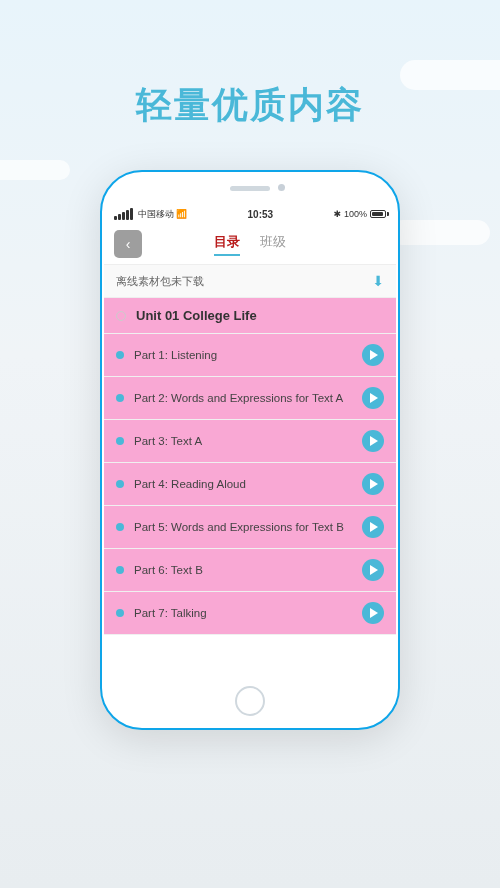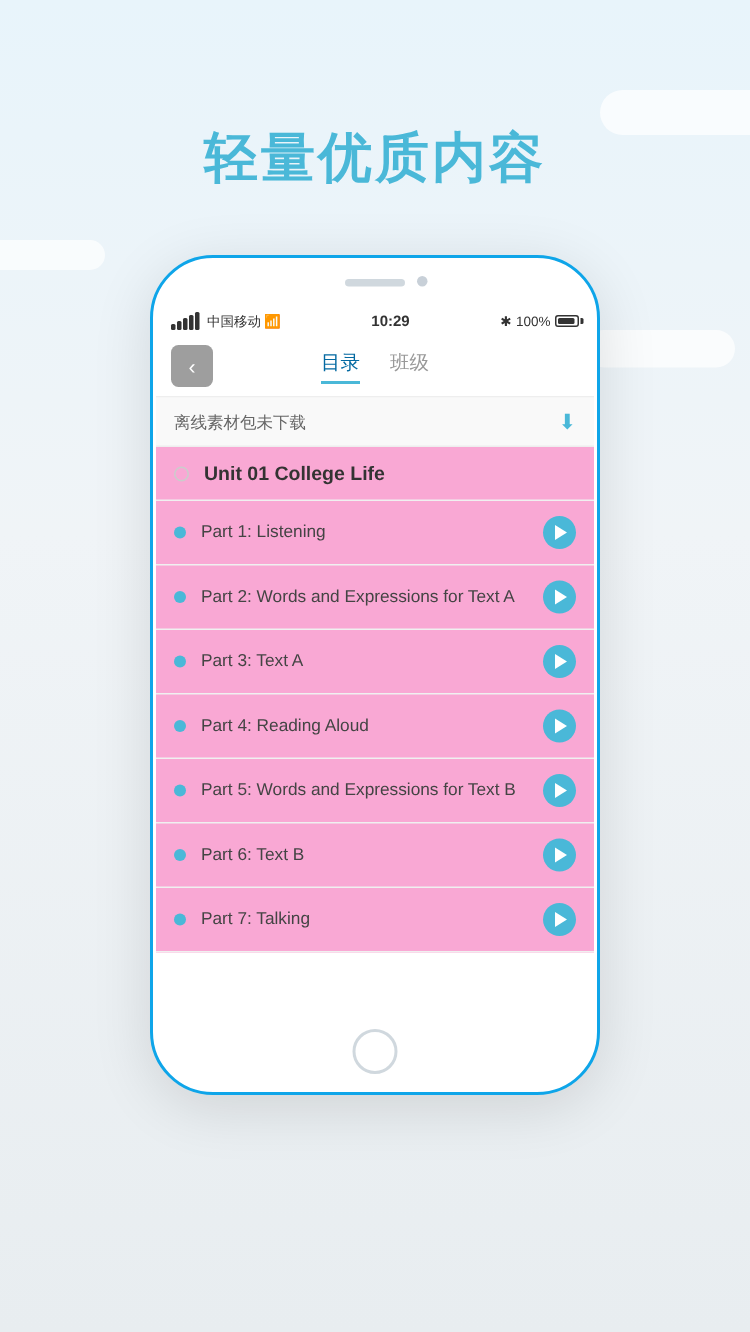--- a/index.html
+++ b/index.html
@@ -217,23 +217,23 @@
     }
 
     .nav-tab {
       font-size: 13px;
       color: #999;
       padding-bottom: 3px;
       cursor: pointer;
     }
 
     .nav-tab.active {
-      color: #0369a1;
+      color: #b91c1c;
       border-bottom: 2px solid #4ab8d8;
-      font-weight: 400;
+      font-weight: 700;
     }
 
     
     .offline-banner {
       display: flex;
       justify-content: space-between;
       align-items: center;
       padding: 8px 12px;
       background: #f9f9f9;
       border-bottom: 1px solid #eee;
@@ -359,21 +359,21 @@
           <div class="signal-dots">
             <div class="signal-dot" style="height:4px"></div>
             <div class="signal-dot" style="height:6px"></div>
             <div class="signal-dot" style="height:8px"></div>
             <div class="signal-dot" style="height:10px"></div>
             <div class="signal-dot" style="height:12px"></div>
           </div>
           <span style="font-size:9px;margin-left:3px;">中国移动</span>
           <span style="font-size:9px;">📶</span>
         </div>
-        <div class="status-center">10:29</div>
+        <div class="status-center">10:53</div>
         <div class="status-right">
           <span>✱</span>
           <span>100%</span>
           <div class="battery-icon">
             <div class="battery-fill"></div>
           </div>
         </div>
       </div>
 
       <div class="nav-bar">

